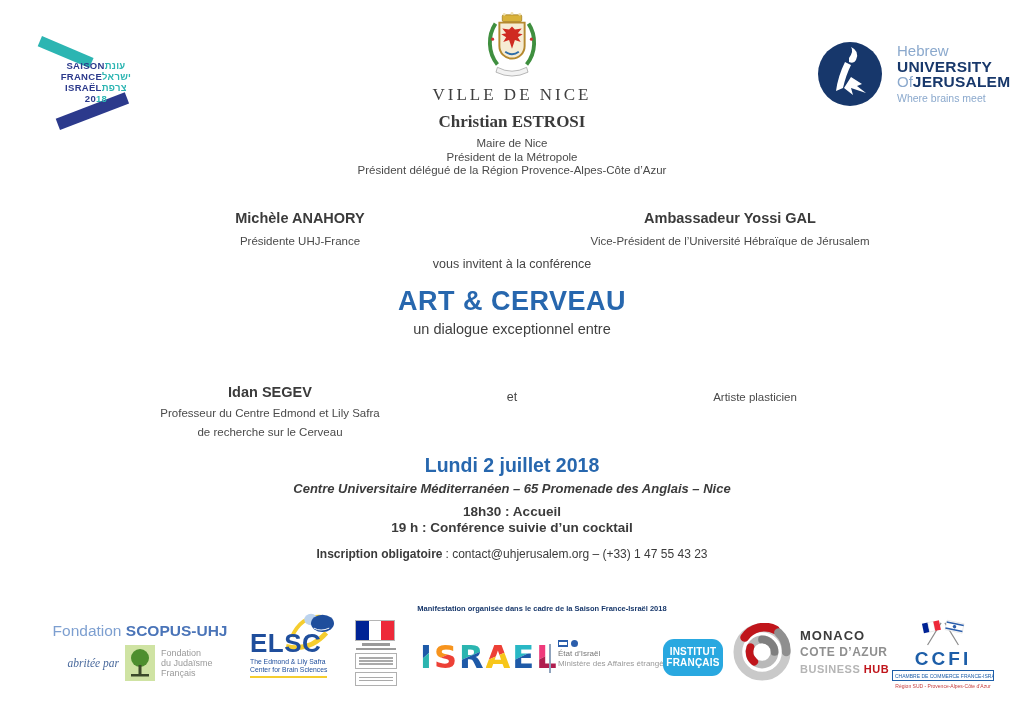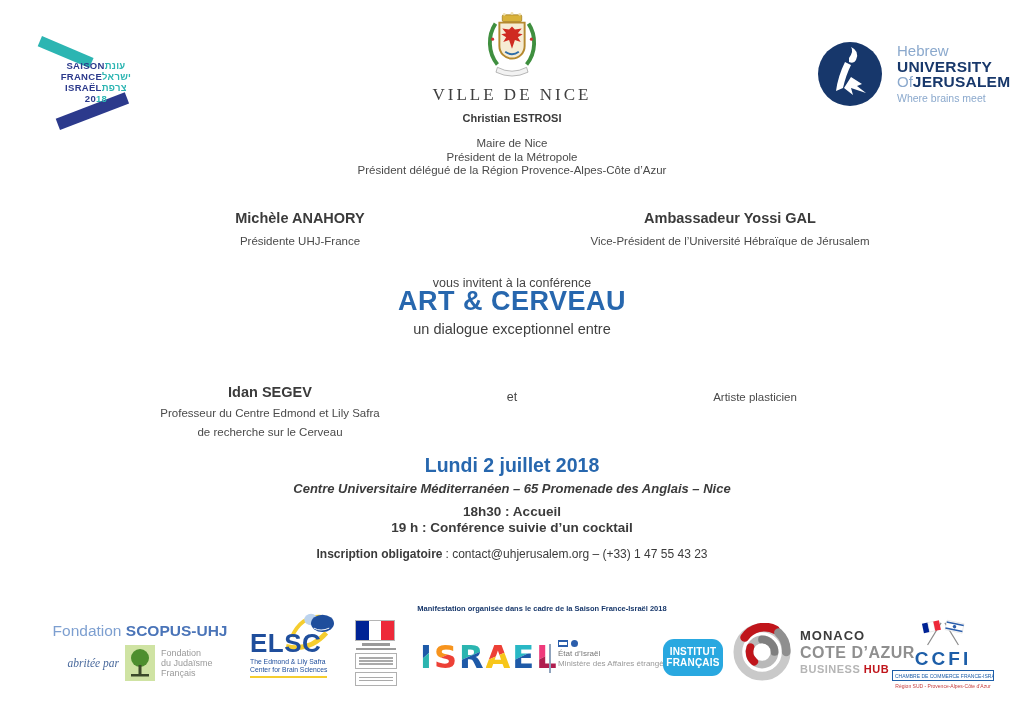--- a/index.html
+++ b/index.html
@@ -26,28 +26,28 @@
   .nice .name { font-family:"Liberation Serif", serif; font-size:17px; letter-spacing:3px;
     color:#3f3f3f; margin-top:3px; white-space:nowrap; }
 
   .huji { left:818px; top:42px; display:flex; gap:15px; align-items:flex-start; }
   .huji .words { padding-top:1px; line-height:15.5px; white-space:nowrap; }
   .huji .w-light { color:var(--huji_light); font-size:15px; }
   .huji .w-bold  { color:var(--navy); font-weight:bold; font-size:15.5px; letter-spacing:.2px; }
   .huji .tag { color:var(--huji_light); font-size:10.5px; margin-top:1px; }
 
   
-  .estrosi-name { top:112px; font-size:11px; font-weight:bold; }
+  .estrosi-name { top:112px; font-size:17px; font-weight:bold;font-family:Liberation Serif, serif; }
   .estrosi-titles { top:137px; font-size:11.5px; color:#4a4a4a; line-height:13.5px; }
   .col-anahory { left:140px; top:210px; width:320px; text-align:center; }
   .col-gal     { left:530px; top:210px; width:400px; text-align:center; }
   .host-name { font-size:14.5px; font-weight:bold; }
   .host-title { font-size:11.5px; color:#4a4a4a; margin-top:9px; }
 
-  .invite { top:257px; font-size:12.5px; color:#454545;margin-top:19px; }
+  .invite { top:257px; font-size:12.5px; color:#454545; }
   .event-title { top:286px; font-size:27px; font-weight:bold; color:var(--accent); letter-spacing:.5px; }
   .event-sub { top:321px; font-size:14.5px; color:#3f3f3f; }
 
   
   .col-segev { left:80px;  top:384px; width:380px; text-align:center; }
   .col-venet { left:565px; top:384px; width:380px; text-align:center; }
   .spk-name { font-size:14.5px; font-weight:bold; }
   .spk-line { font-size:11.5px; color:#4a4a4a; margin-top:7px; line-height:12px; }
   .et { top:390px; font-size:12.5px; color:#454545; }
 
@@ -102,21 +102,21 @@
   .isr-emb { width:7px; height:7px; border-radius:50%; background:#2b5eab; }
   .isr-text .l1 { font-size:8px; color:#777; line-height:9.5px; }
   .isr-text .l2 { font-size:8px; color:#999; line-height:9.5px; }
 
   .institut { left:663px; top:639px; width:60px; height:37px; background:var(--institut_blue);
     color:#fff; font-weight:bold; font-size:10px; line-height:10.5px; display:flex;
     flex-direction:column; justify-content:center; text-align:center; letter-spacing:.2px;border-radius:11px; }
 
   .monaco { left:733px; top:623px; display:flex; gap:9px; align-items:center; }
   .monaco .m1 { font-size:13px; font-weight:800; color:#3c3c3c; letter-spacing:1px; line-height:17px; }
-  .monaco .m2 { font-size:16px; font-weight:800; color:#8f8f8f; letter-spacing:.5px; line-height:17px; }
+  .monaco .m2 { font-size:12px; font-weight:800; color:#8f8f8f; letter-spacing:.5px; line-height:17px; }
   .monaco .m3 { font-size:11px; font-weight:800; letter-spacing:.5px; line-height:17px; }
   .monaco .m3 .biz { color:#b5b5b5; }
   .monaco .m3 .hub { color:var(--monaco_red); }
 
   .ccfi { left:892px; top:619px; width:102px; text-align:center; }
   .ccfi .cname { font-size:19px; font-weight:800; color:var(--ccfi_blue);
     letter-spacing:3px; line-height:18px; }
   .ccfi .cbox { border:1px solid var(--ccfi_blue); font-size:5px; color:var(--ccfi_blue);
     padding:1.5px 2px; margin-top:2px; white-space:nowrap; overflow:hidden; }
   .ccfi .cregion { font-size:5px; color:var(--ccfi_red); margin-top:2px; white-space:nowrap; }

